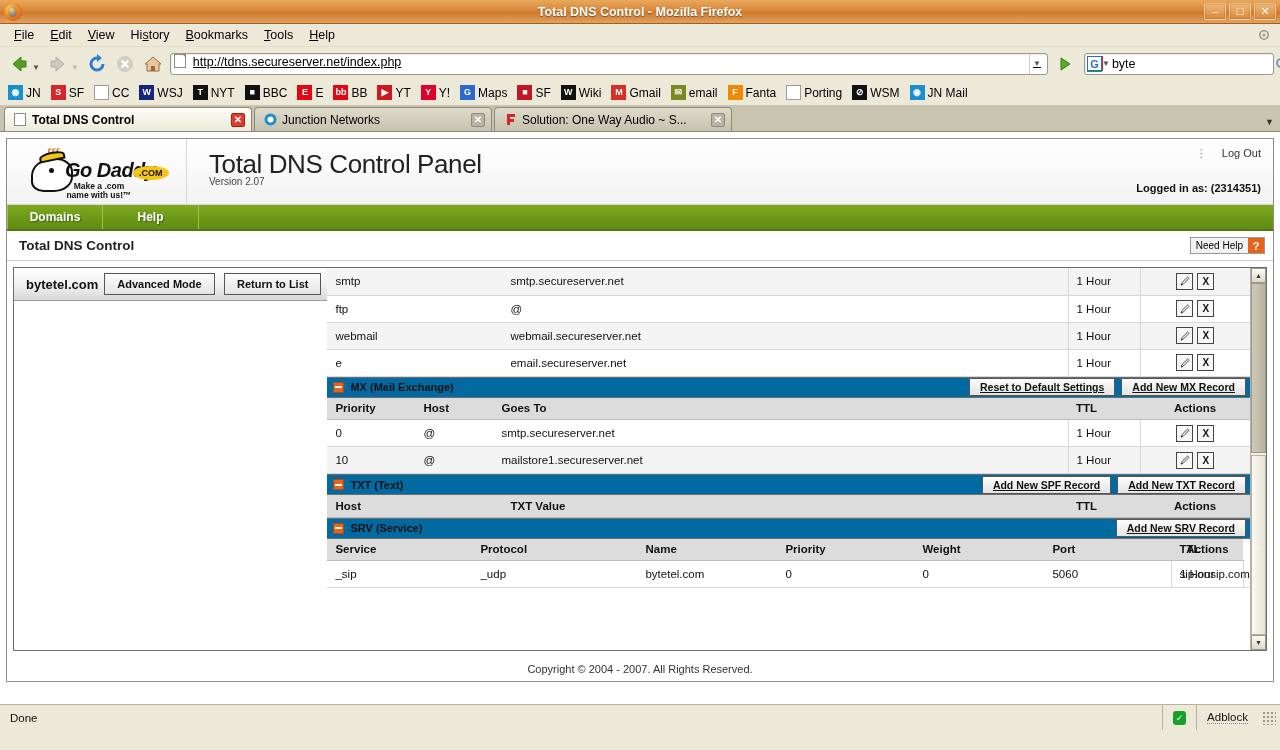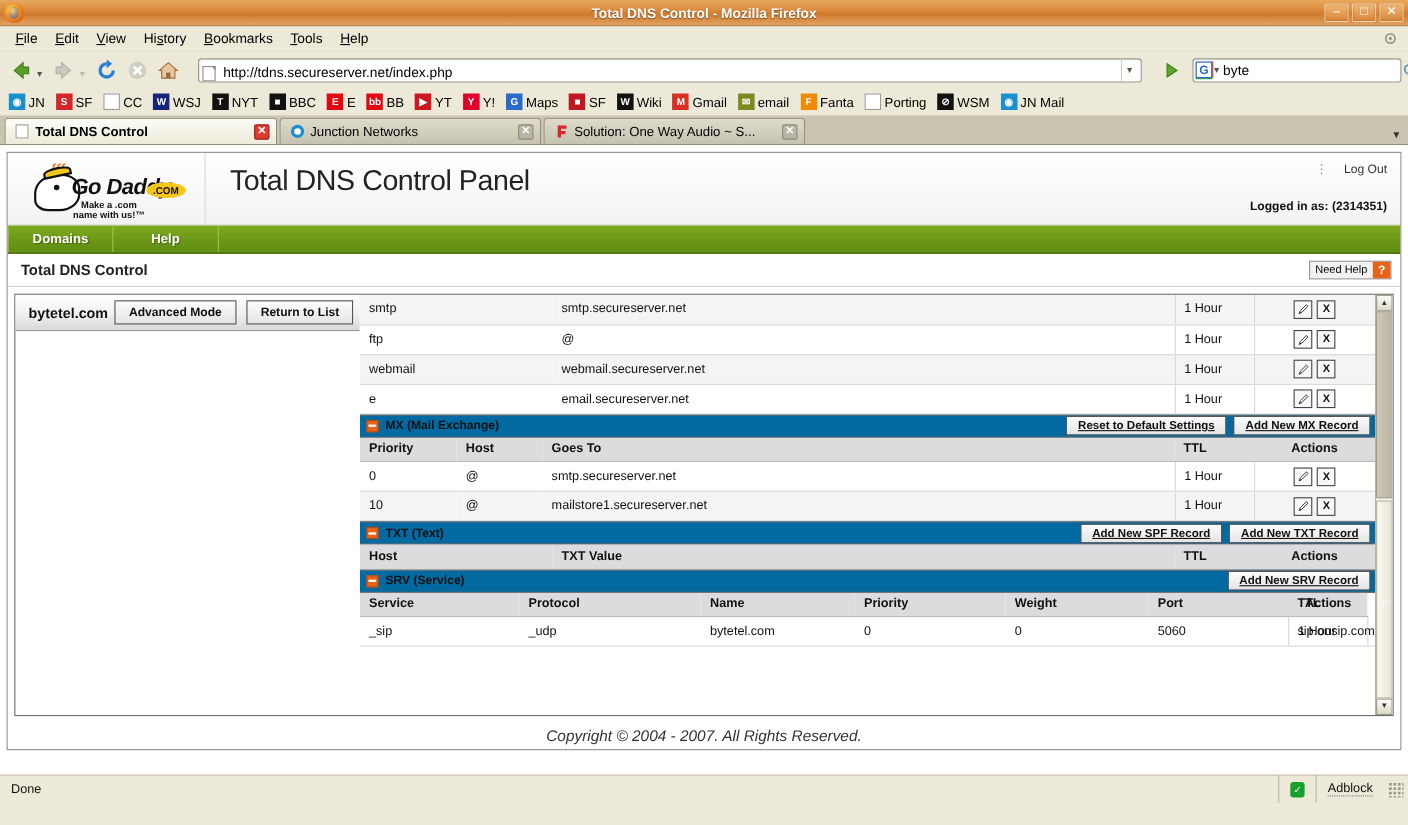--- a/index.html
+++ b/index.html
@@ -62,22 +62,23 @@
   
   .navtoolbar {
     height: 33px; background: #ece9d8;
     display: flex; align-items: center; padding: 0 6px; gap: 2px;
   }
   .navbtn { width: 26px; height: 26px; display: flex; align-items: center; justify-content: center; }
   .nav-caret { font-size: 8px; color: #555; margin: 0 3px 0 -2px; align-self: flex-end; padding-bottom: 8px; }
   .urlbar {
     flex: 1; height: 22px; background: #fff;
     border: 1px solid #9a9a8f; border-radius: 3px;
-    display: flex; align-items: flex-end; padding: 0 3px; margin: 0 12px;
+    display: flex; align-items: flex-start; padding: 0 3px; margin: 0 2px;
     box-shadow: inset 1px 1px 1px #00000014;
+    text-decoration: underline;
   }
   .urlbar .page-icon {
     width: 12px; height: 14px; background: #fff; border: 1px solid #8b8b8b;
     margin-right: 5px; position: relative; flex: none;
   }
   .urlbar .page-icon::after {
     content: ""; position: absolute; right: -1px; top: -1px;
     border-left: 4px solid transparent; border-top: 4px solid #8b8b8b;
   }
   .urlbar input {
@@ -323,21 +324,21 @@
     background: linear-gradient(to right, #fbfaf3, #e6e3d4);
     border: 1px solid #b5b2a3;
   }
   .vs-grip { position: absolute; top: 50%; left: 4px; width: 7px; height: 7px;
     background-image: radial-gradient(#ffffff 40%, transparent 41%);
     background-size: 3px 3px; }
 
   
   .gd-foot {
     height: 24px; display: flex; align-items: center; justify-content: center;
-    font-size: 14px; color: #333; background: #fff; font-style: italic;
+    font-size: 11px; color: #333; background: #fff;
   }
 
   
   .statusbar {
     height: 26px; background: #ece9d8; border-top: 1px solid #b6b3a4;
     display: flex; align-items: center; padding: 0 4px; font-size: 11.5px;
   }
   .status-text { flex: 1; padding-left: 6px; color:#111; }
   .status-cell {
     border-left: 1px solid #b6b3a4; height: 100%; display: flex; align-items: center;
@@ -563,20 +564,21 @@
           <div class="word">Go Daddy</div>
           <div class="dotcom">.COM</div>
           <div class="tag">
             <span>Make a .com</span><br>
             <span>name with us!™</span>
           </div>
         </div>
       </div>
       <div class="gd-title-wrap">
         <div class="gd-title">Total DNS Control Panel</div>
+        <div class="gd-version">Version 2.07</div>
       </div>
       <div class="gd-right">
         <div class="gd-logout">
           <span class="dots">⋮</span>
           <span>Log Out</span>
         </div>
         <div class="gd-loggedin">Logged in as: (2314351)</div>
       </div>
     </div>
 

